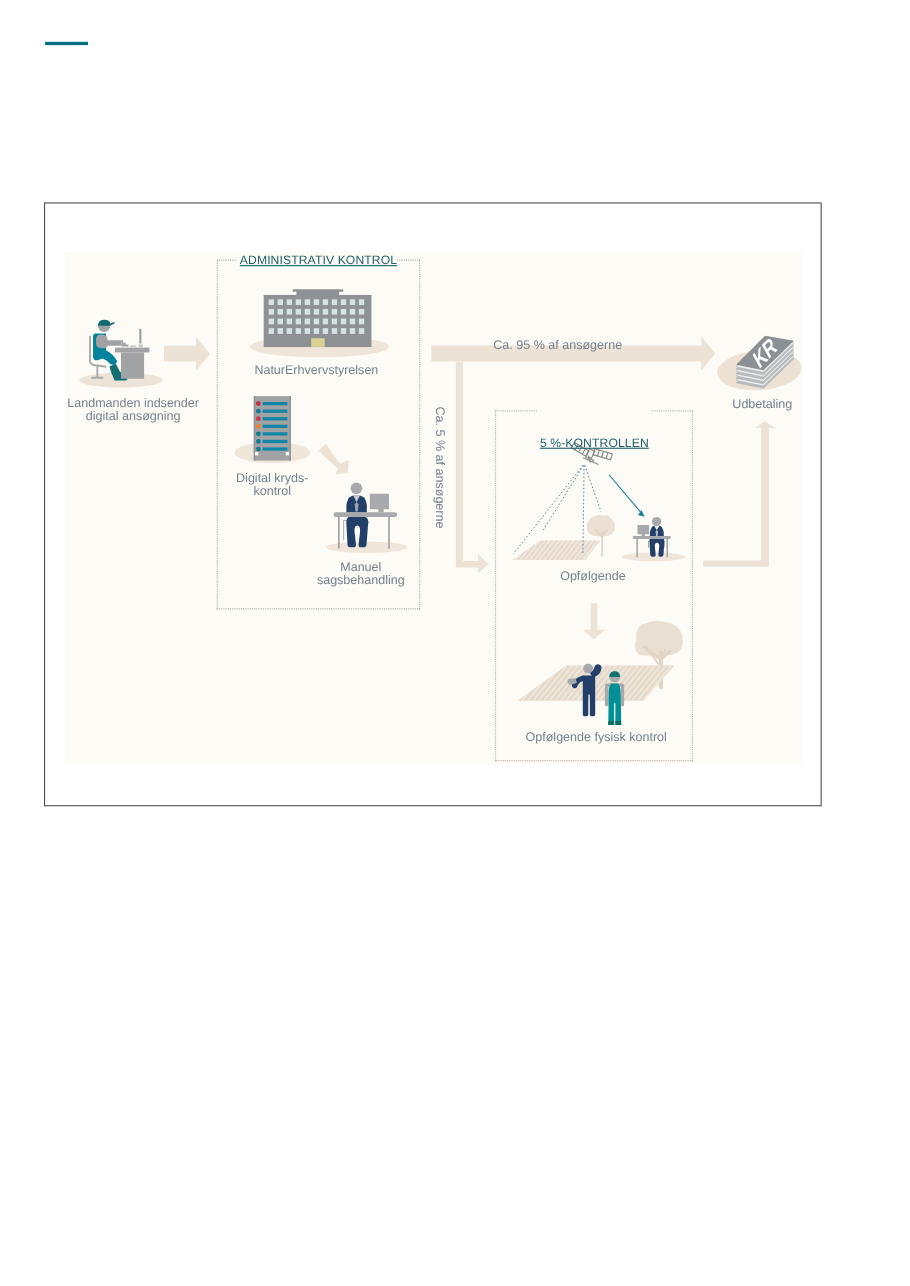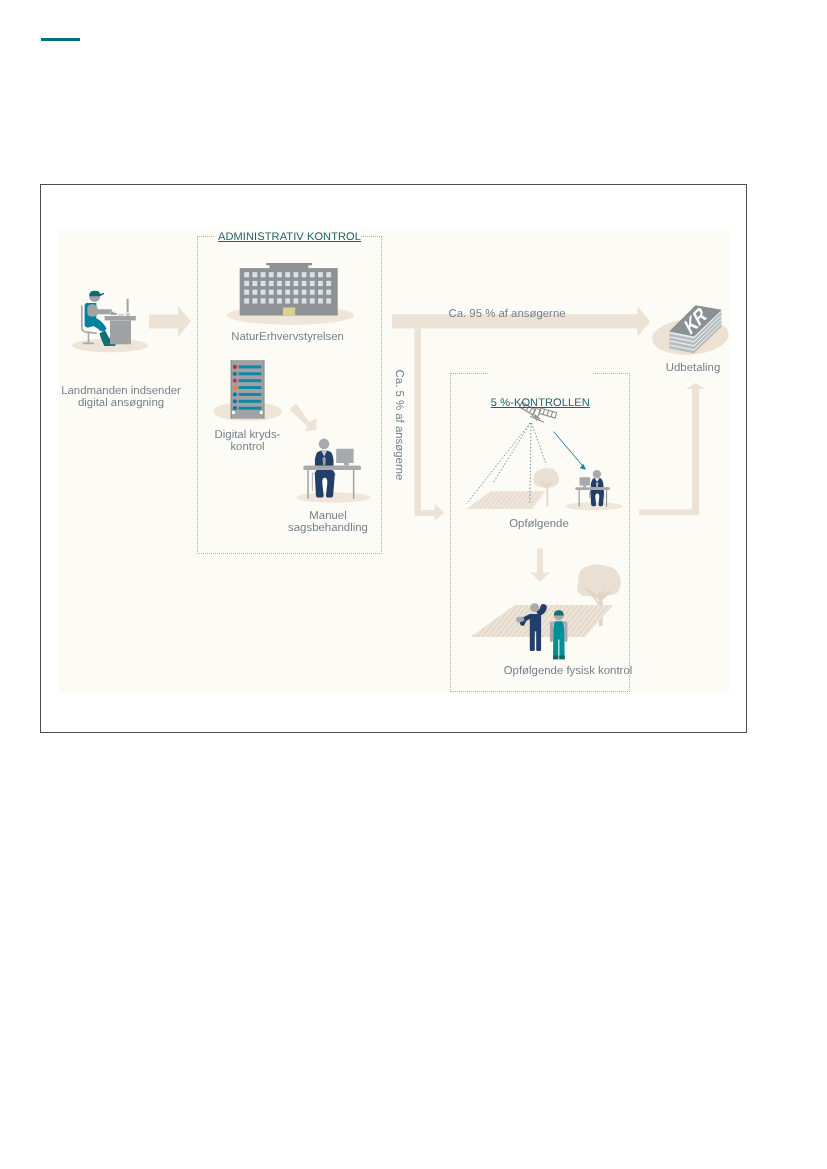--- a/index.html
+++ b/index.html
@@ -6,26 +6,26 @@
   html,body{margin:0;padding:0;background:#fff;}
   body{width:827px;height:1169px;position:relative;font-family:"Liberation Sans",sans-serif;-webkit-font-smoothing:antialiased;text-rendering:geometricPrecision;}
   #page{position:absolute;inset:0;width:827px;height:1169px;overflow:hidden;background:#fff;}
   #topbar{position:absolute;left:41px;top:38px;width:39px;height:3px;background:#00707f;}
   #framebox{position:absolute;left:40px;top:184px;width:707px;height:549px;border:1px solid #4d4d4d;box-sizing:border-box;background:#fff;}
   #canvas{position:absolute;left:0;top:0;width:827px;height:1169px;}
   .lbl{position:absolute;font-size:11.05px;letter-spacing:.1px;color:#1d5f6b;white-space:nowrap;font-family:"Liberation Sans",sans-serif;text-decoration:underline;}
   .nl{position:absolute;font-size:11.4px;line-height:12.35px;color:#74818c;text-align:center;white-space:nowrap;font-family:"Liberation Sans",sans-serif;}
   #lbl-admin{left:218px;top:231px;}
   #lbl-k5{left:490.8px;top:367.5px;margin-top:29px;}
-  #nl-farmer{left:121px;top:361px;transform:translateX(-50%);margin-top:24px;}
+  #nl-farmer{left:121px;top:361px;transform:translateX(-50%);}
   #nl-agency{left:287.6px;top:331px;transform:translateX(-50%);text-align:right;}
   #nl-server{left:247.5px;top:429px;transform:translateX(-50%);}
   #nl-manual{left:328px;top:510px;transform:translateX(-50%);}
   #nl-tele{left:539px;top:518px;transform:translateX(-50%);}
-  #nl-phys{left:542px;top:665px;transform:translateX(-50%);margin-left:26px;}
+  #nl-phys{left:542px;top:665px;transform:translateX(-50%);}
   #nl-pay{left:693px;top:362px;transform:translateX(-50%);}
   #nl-e95{left:507px;top:296px;transform:translateX(-50%);margin-top:12px;}
   #nl-e5{left:399px;top:425px;transform:translate(-50%,-50%) rotate(90deg);transform-origin:center;}
   .dbox{position:absolute;border:1px dotted #b3b0a8;box-sizing:border-box;}
   #dbox-admin{left:197px;top:236px;width:185px;height:318px;}
   #dbox-k5{left:450px;top:373px;width:180px;height:319px;}
   .dbox-gap{position:absolute;background:#fdfbf5;}
 </style>
 </head>
 <body>

